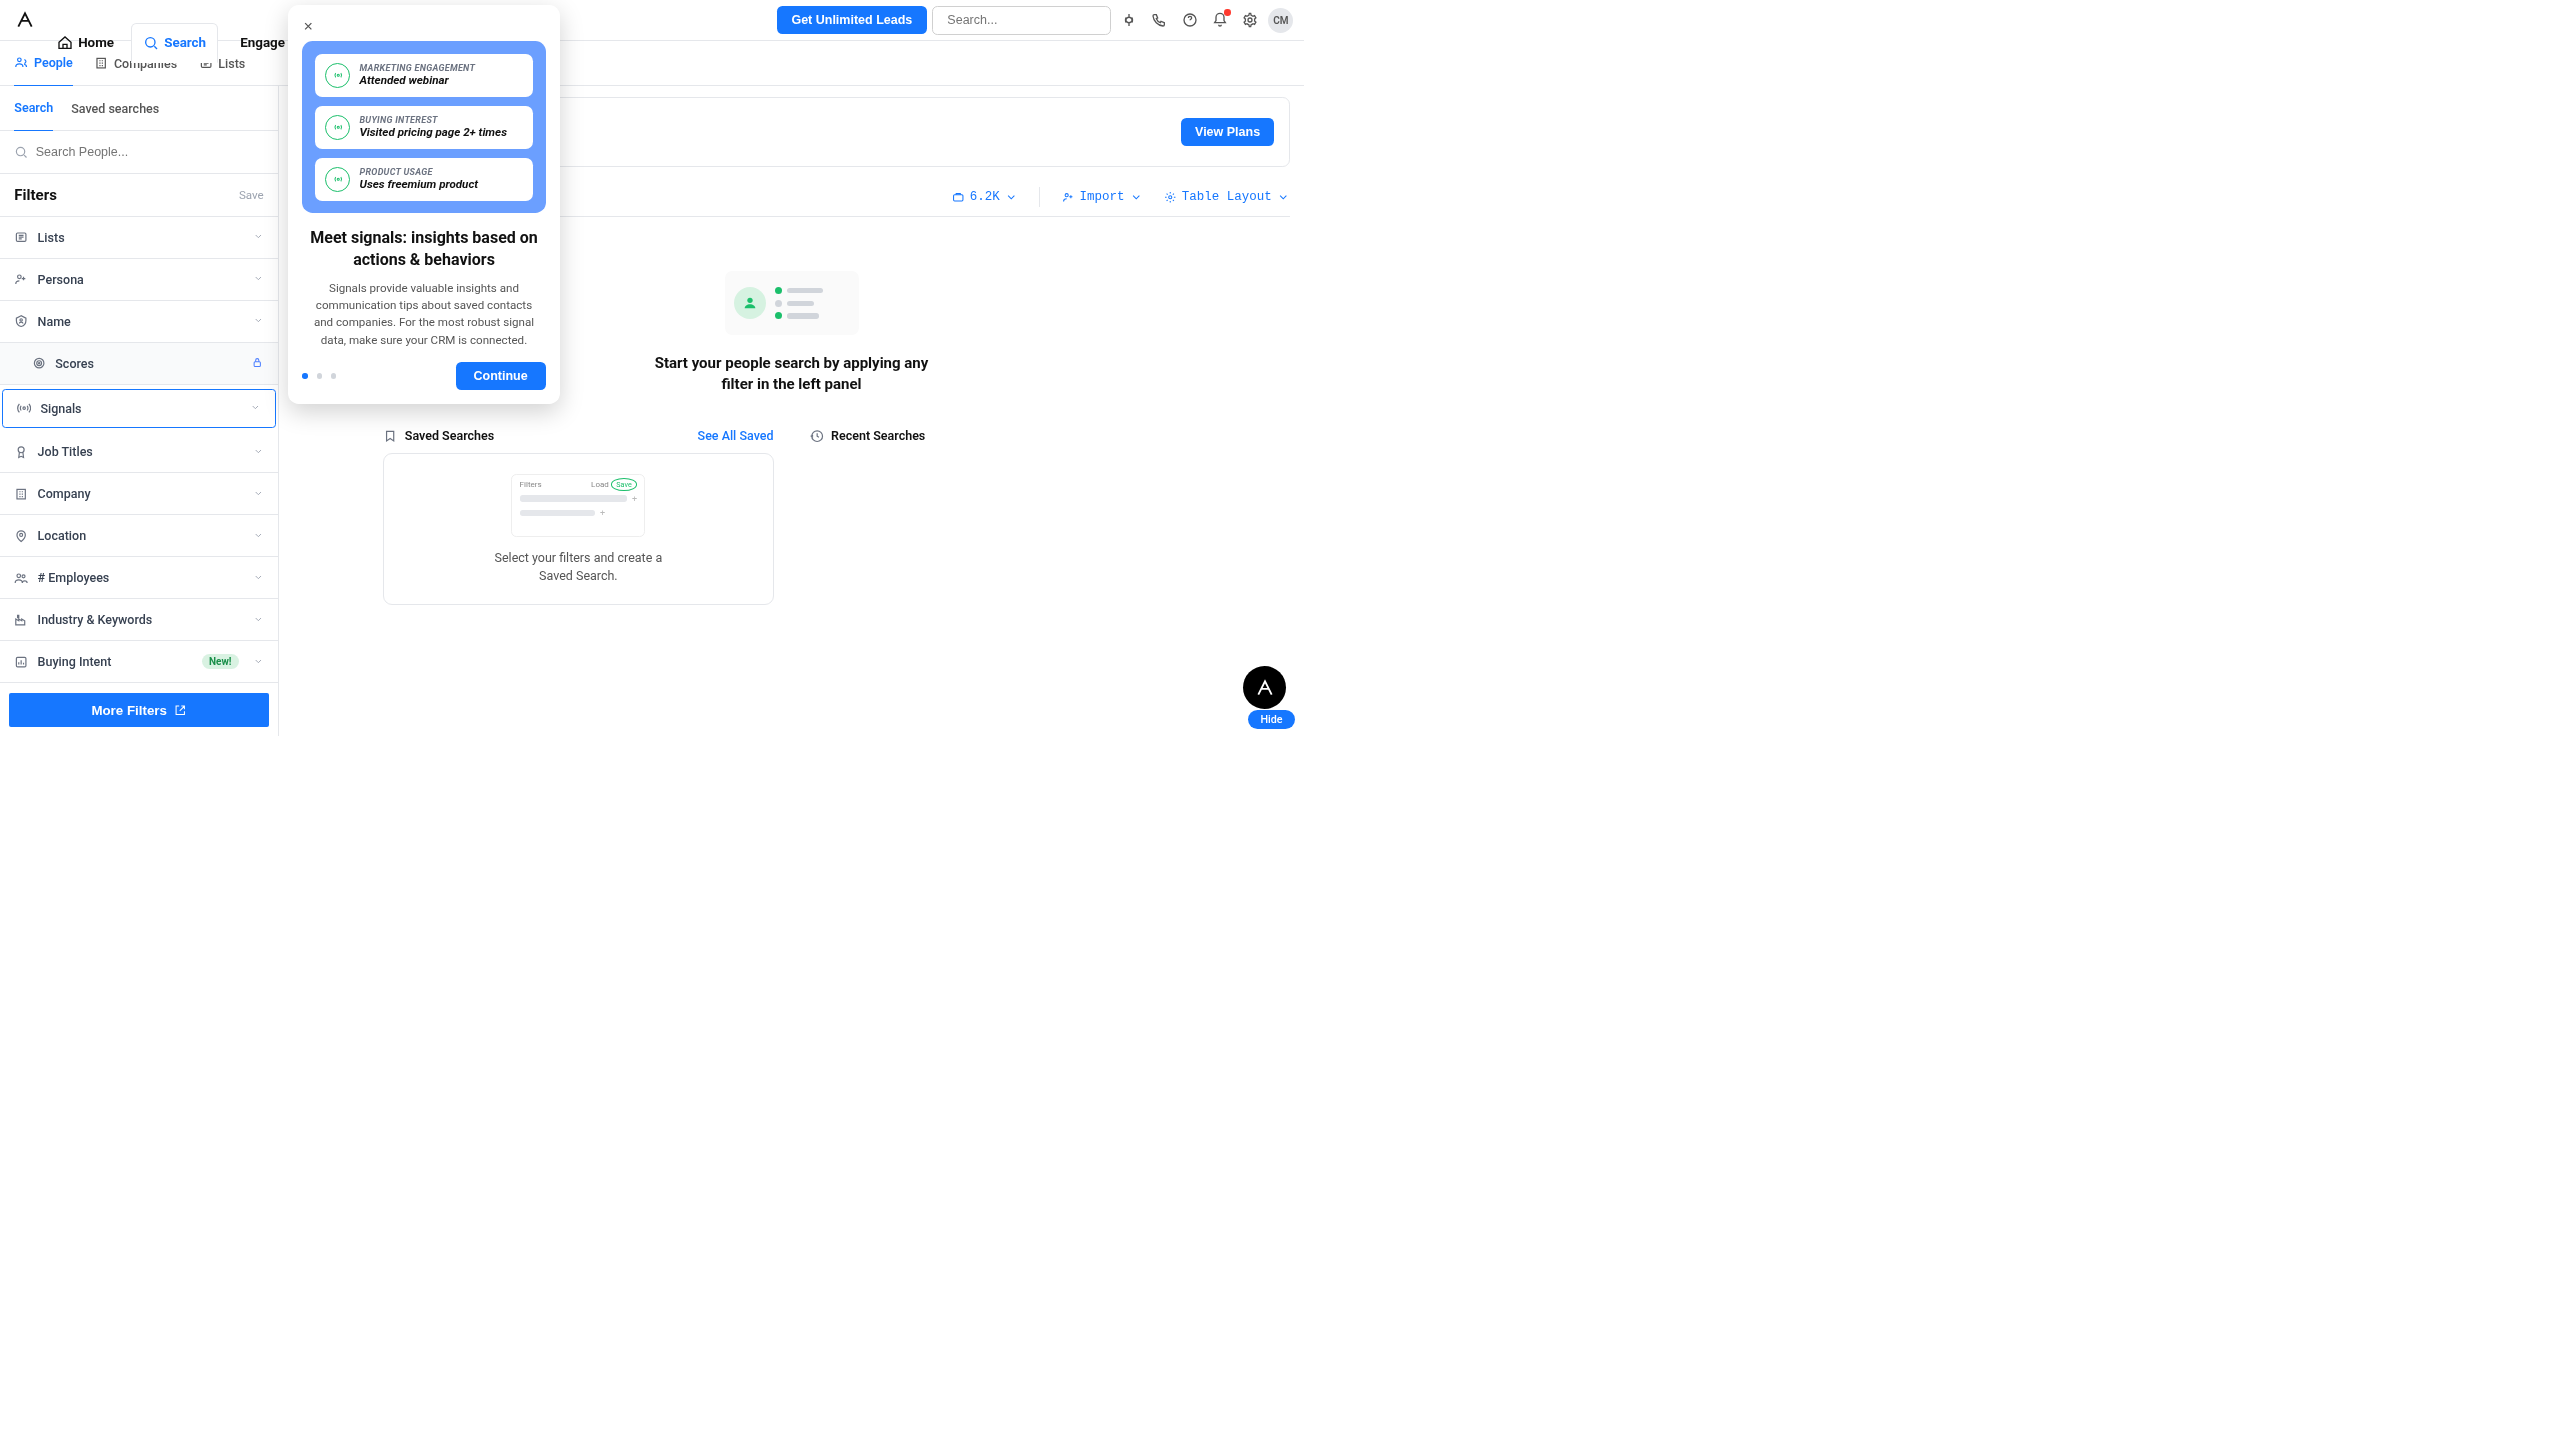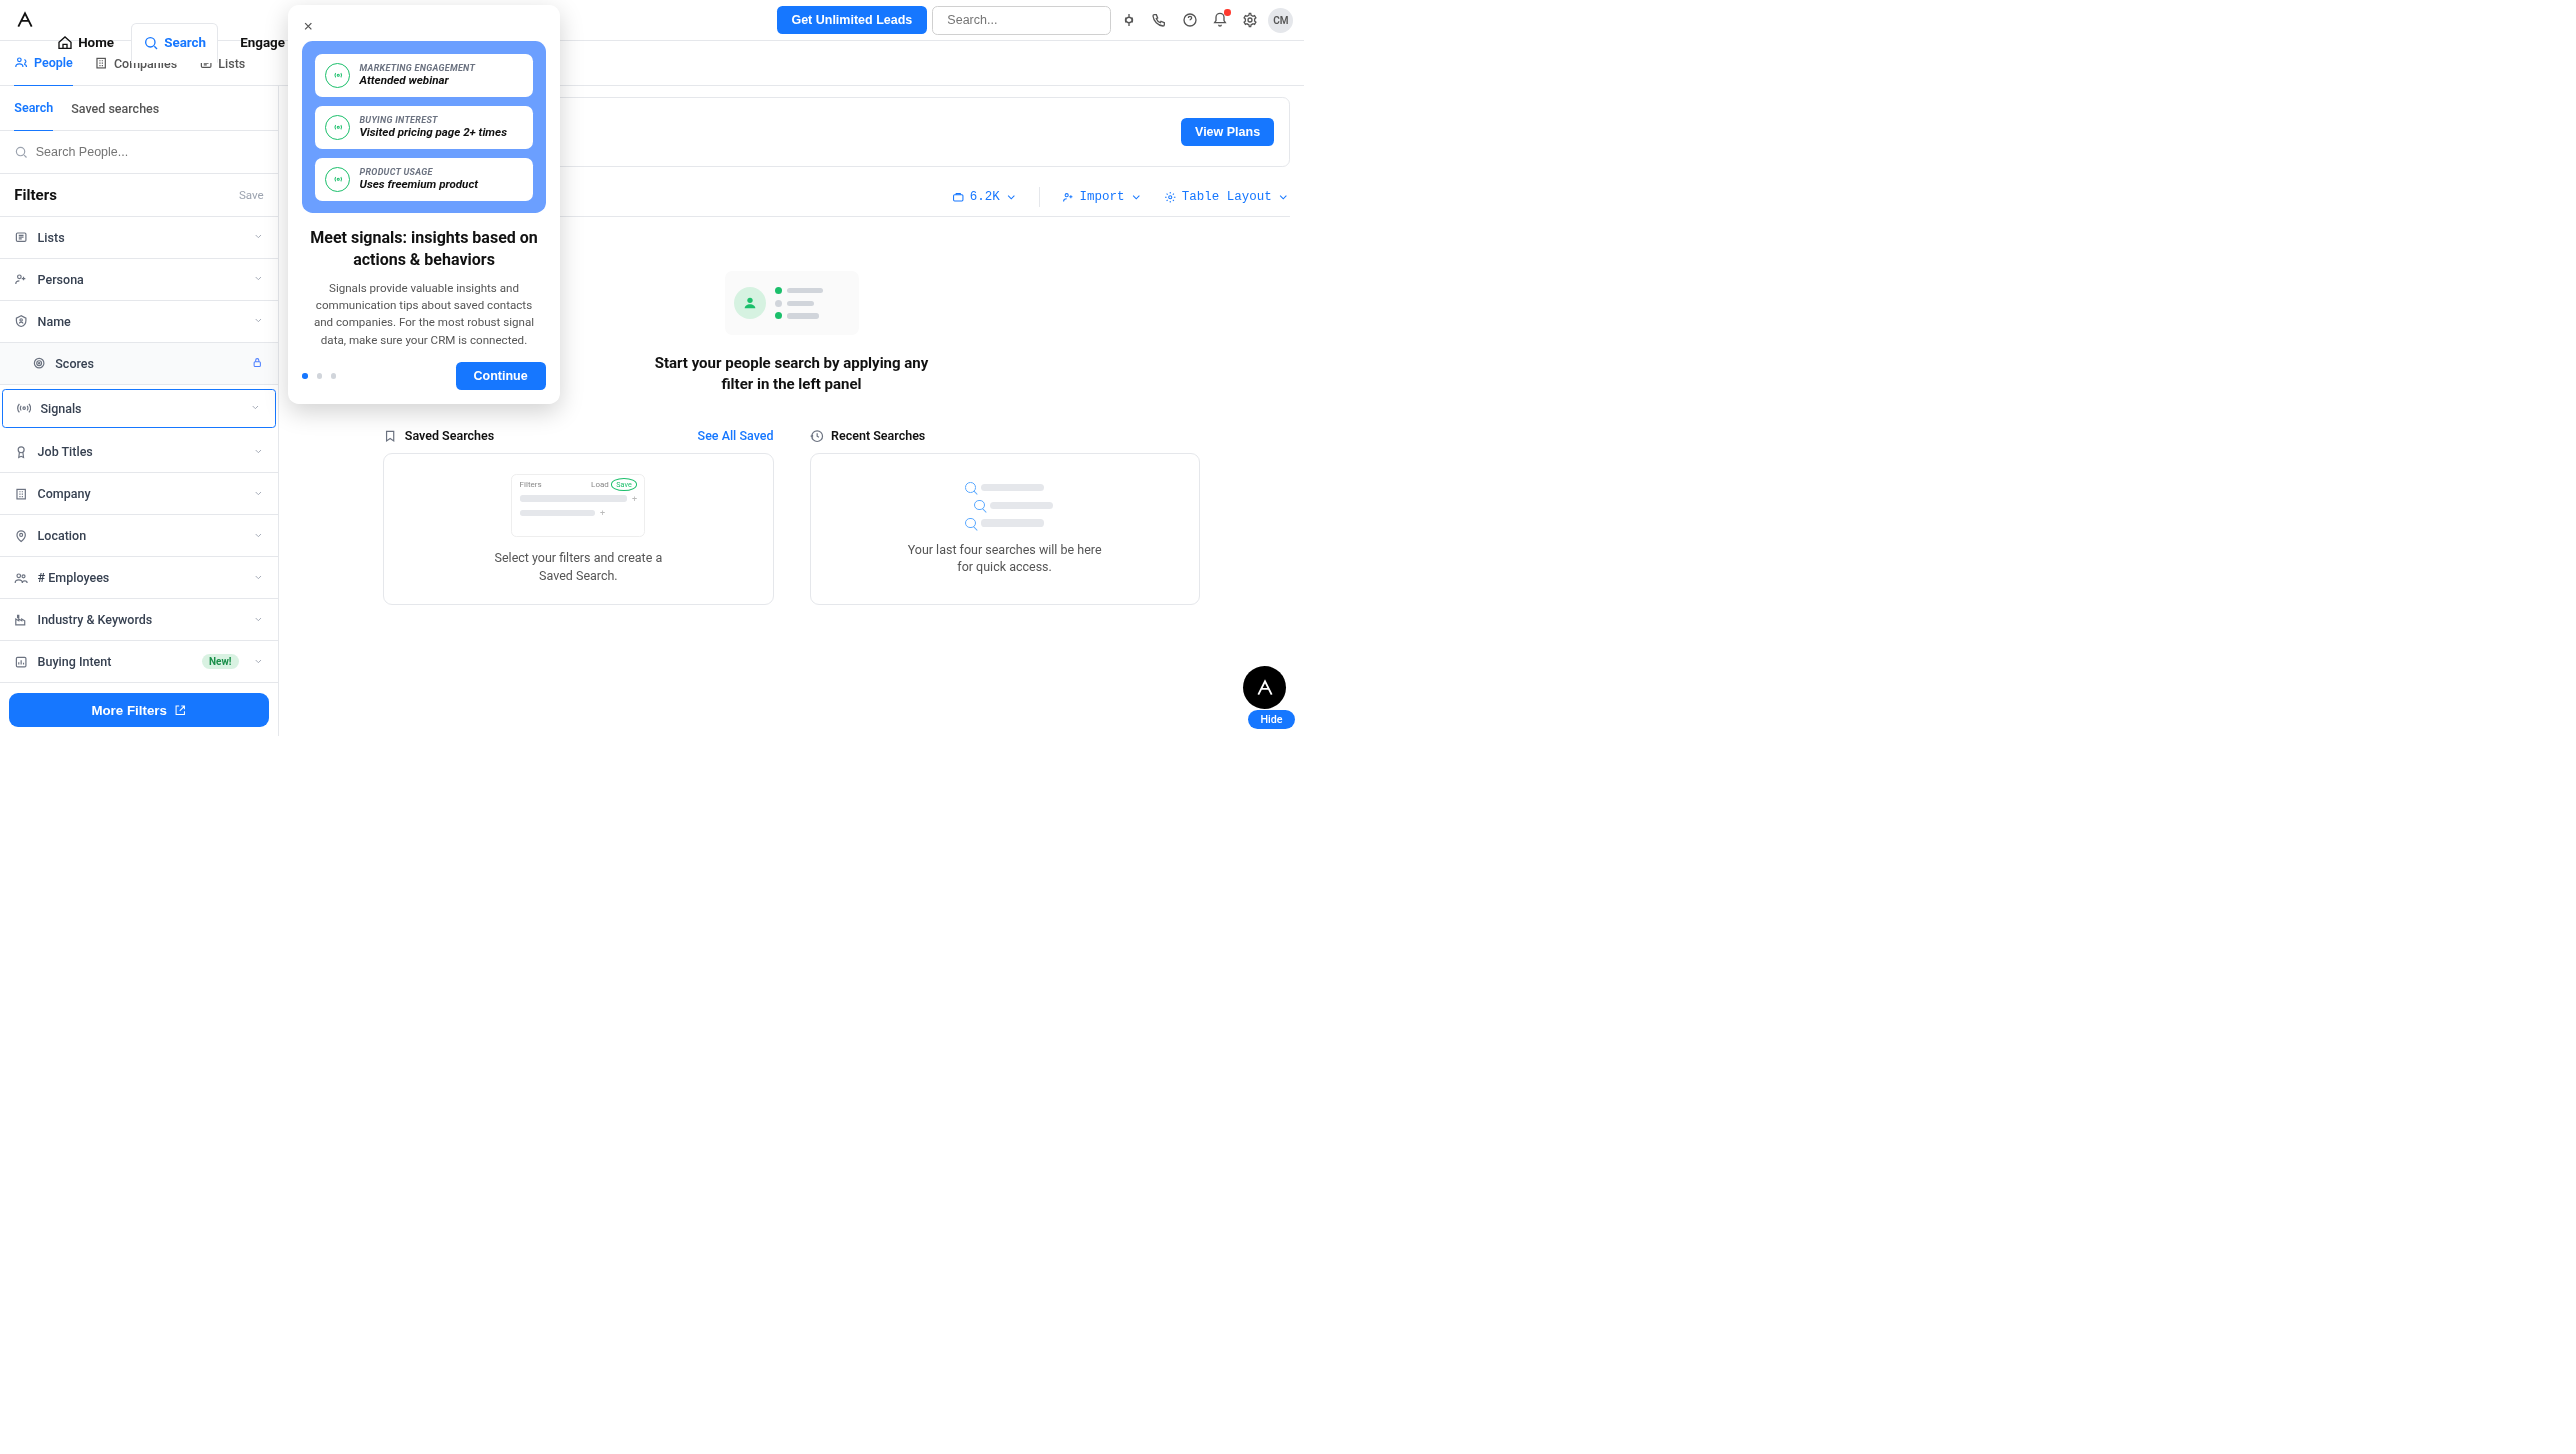--- a/index.html
+++ b/index.html
@@ -95,21 +95,21 @@
   border-bottom: 0.9px solid #e5e7eb; color: #374151; font-weight: 500; cursor: pointer;
 }
 .filter-row svg.left { width: 14.3px; height: 14.3px; color: #6b7280; flex-shrink: 0; }
 .filter-row .chev { margin-left: auto; color: #9ca3af; }
 .filter-row.selected {
   border: 1.8px solid #1677ff; border-radius: 3.6px; margin: 3.6px 1.8px; height: 39px;
 }
 .lock-ico { margin-left: auto; color: #4d7fff; }
 .new-badge { margin-left: auto; background: #d9f2e2; color: #1a8f4a; font-size: 10px; font-weight: 700; padding: 1.8px 7.2px; border-radius: 9px; margin-right: 5.4px; }
 .more-filters {
-  margin: 9px; height: 34px; background: #1677ff; color: #fff; border: none; border-radius: 9px;
+  margin: 9px; height: 34px; background: #1677ff; color: #fff; border: none; border-radius: 2px;
   font-weight: 600; display: flex; align-items: center; justify-content: center; gap: 7.2px; cursor: pointer;
 }
 
 
 .content { flex: 1; padding: 10.7px 14.3px; overflow-y: auto; }
 .upgrade-banner {
   border: 0.9px solid #e5e7eb; border-radius: 7.2px; height: 70px; display: flex; align-items: center; padding: 0 14.3px; margin-bottom: 10.7px;
 }
 .upgrade-banner .left-chunk { display:flex; flex-direction:column; gap:3.6px; }
 .upgrade-banner .banner-title { font-weight: 700; font-size: 14.3px; }
@@ -555,37 +555,20 @@
           <div class="desc">Select your filters and create a Saved Search.</div>
         </div>
       </div>
       <div class="card-col">
         <div class="col-head">
           <svg width="14.3" height="14.3" viewBox="0 0 24 24" fill="none" stroke="#6b7280" stroke-width="2">
               <path d="M3 12a9 9 0 109-9 9 9 0 00-9 9zM12 7v5l3 2M3 12H1m2 0l2-2m-2 2l2 2"></path>
             </svg>
           <span class="title">Recent Searches</span>
         </div>
-        <div class="card-box">
-          <div class="illus-recent">
-            <div class="srow">
-                <span class="mag"></span>
-                <span class="bar" style="width:63px;"></span>
-              </div>
-            <div class="srow" style="margin-left:18px;">
-                <span class="mag"></span>
-                <span class="bar" style="width:63px;"></span>
-              </div>
-            <div class="srow">
-                <span class="mag"></span>
-                <span class="bar" style="width:63px;"></span>
-              </div>
-          </div>
-          <div class="desc">Your last four searches will be here for quick access.</div>
-        </div>
       </div>
     </div>
 
   </div>
 </div>
 
 <div class="popover">
   <div class="close">
     <svg viewBox="0 0 24 24" width="12.5" height="12.5" fill="none" stroke="#555" stroke-width="2.5">
         <path d="M6 6l12 12M18 6L6 18"></path>

